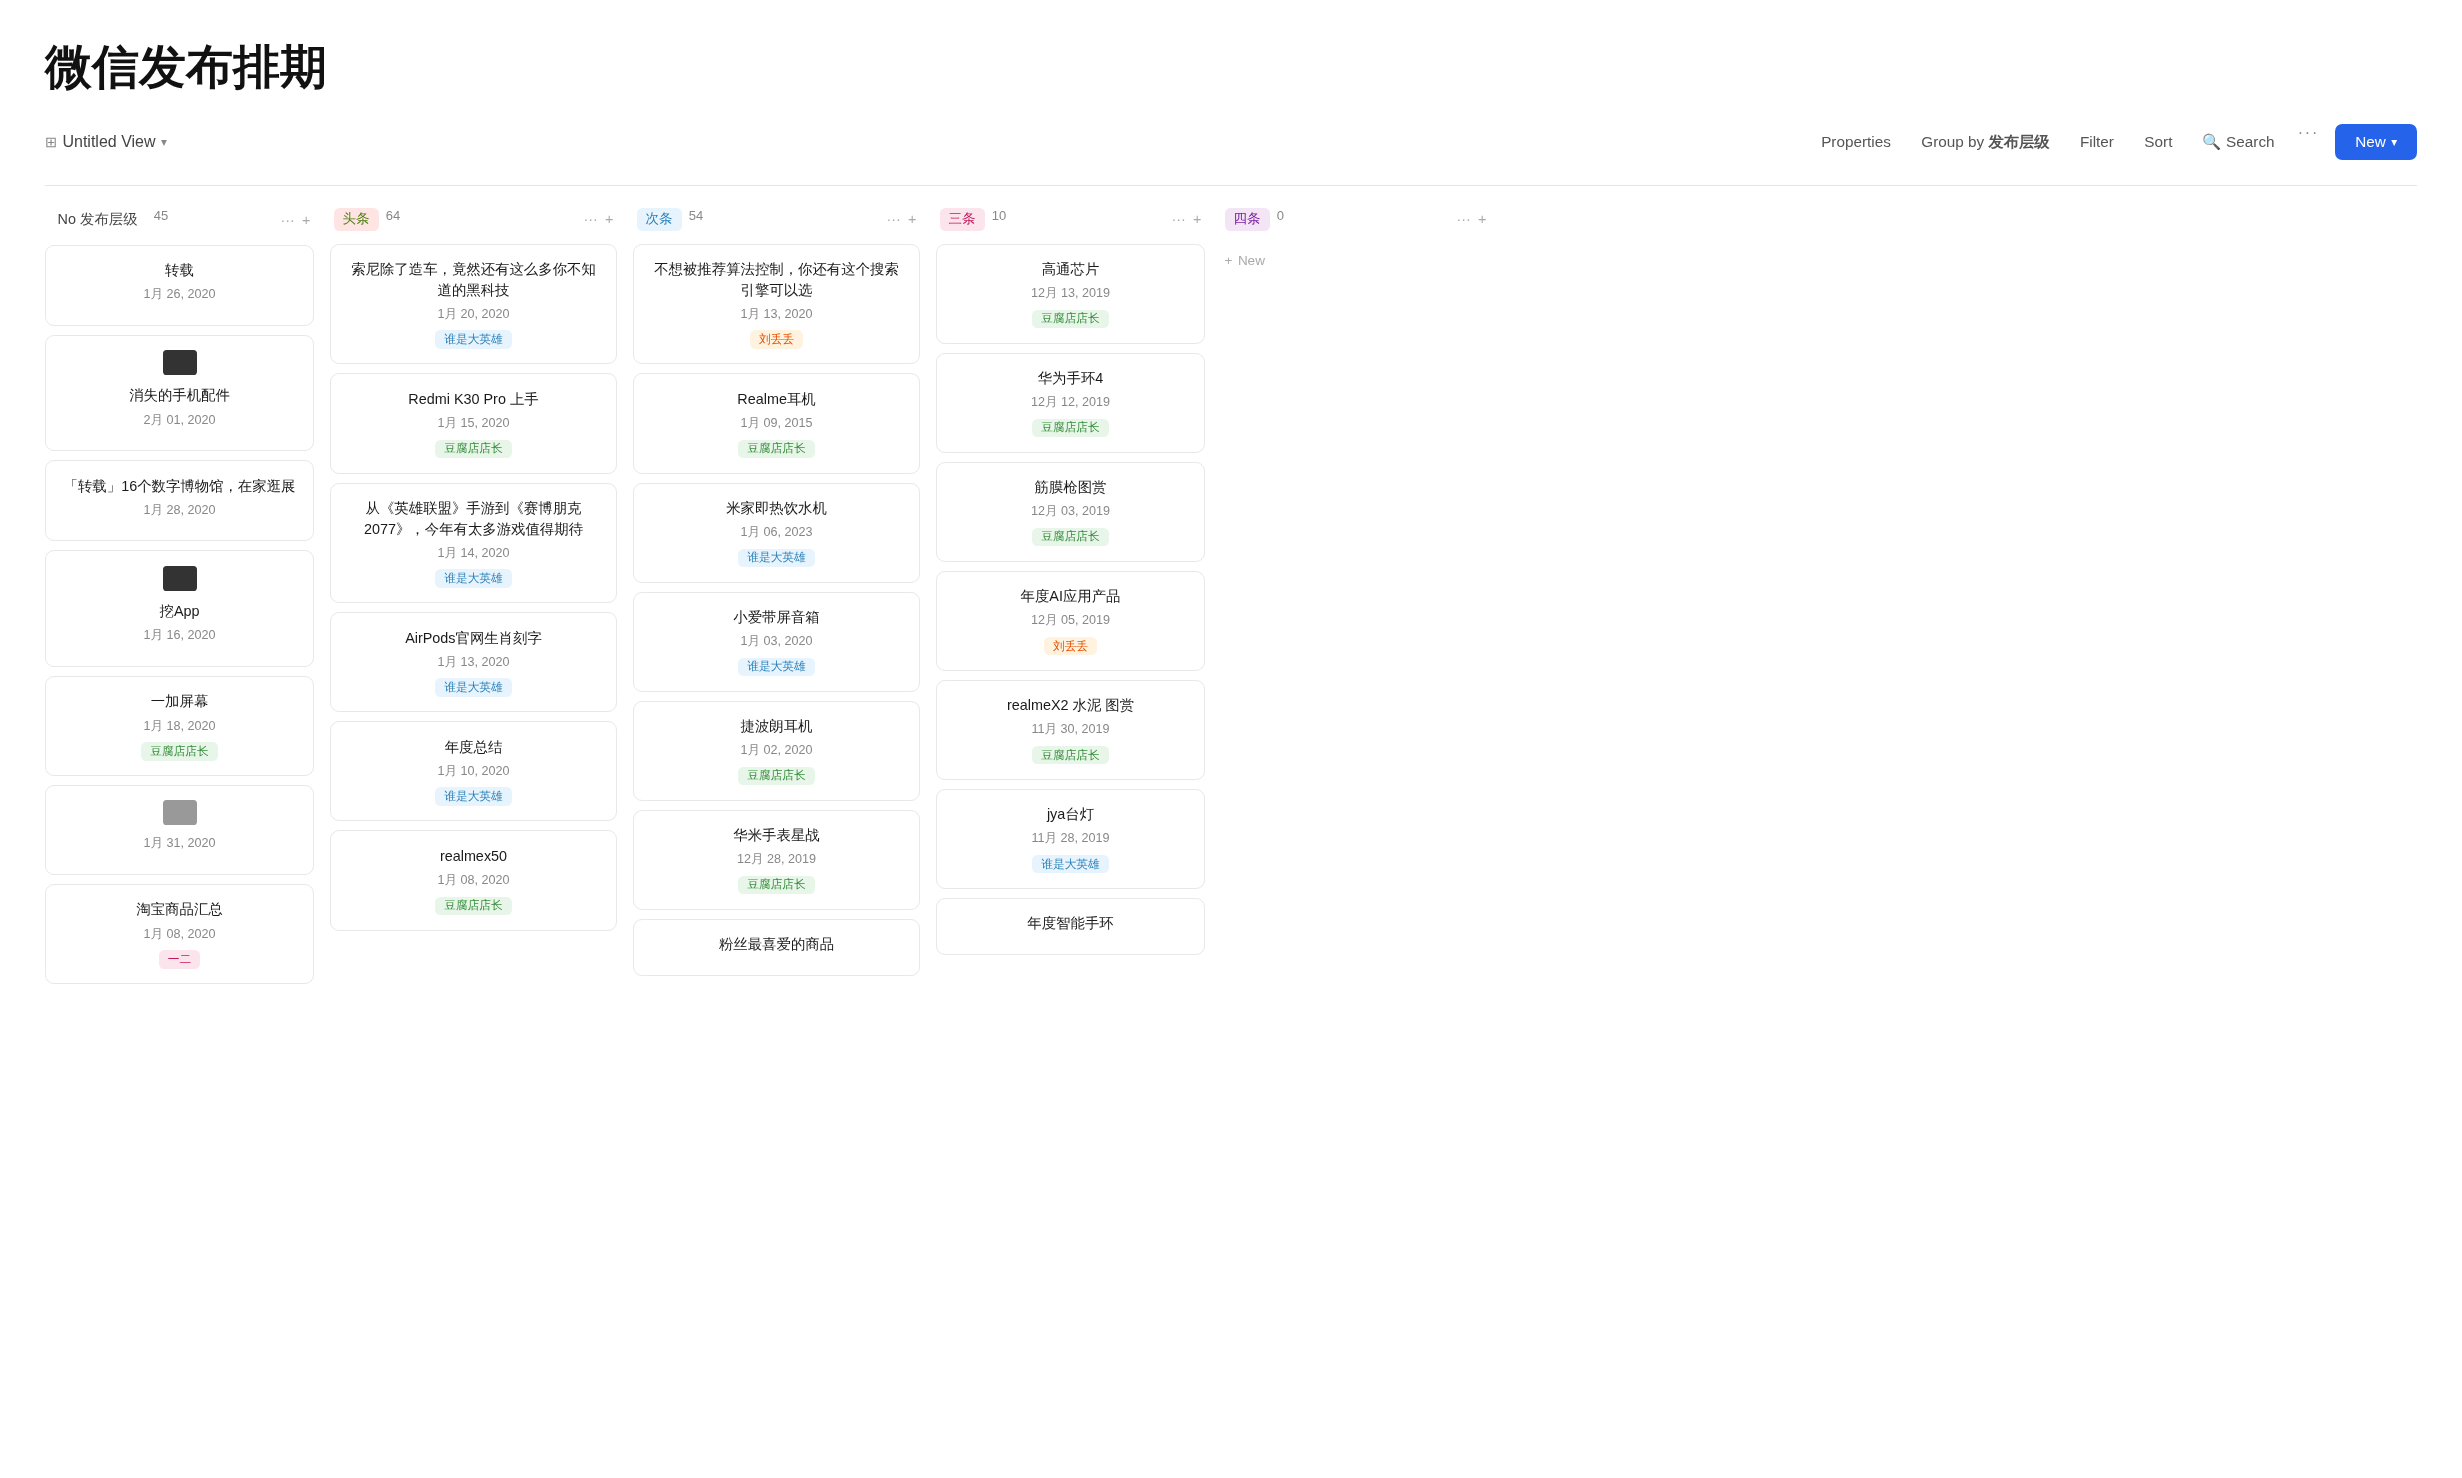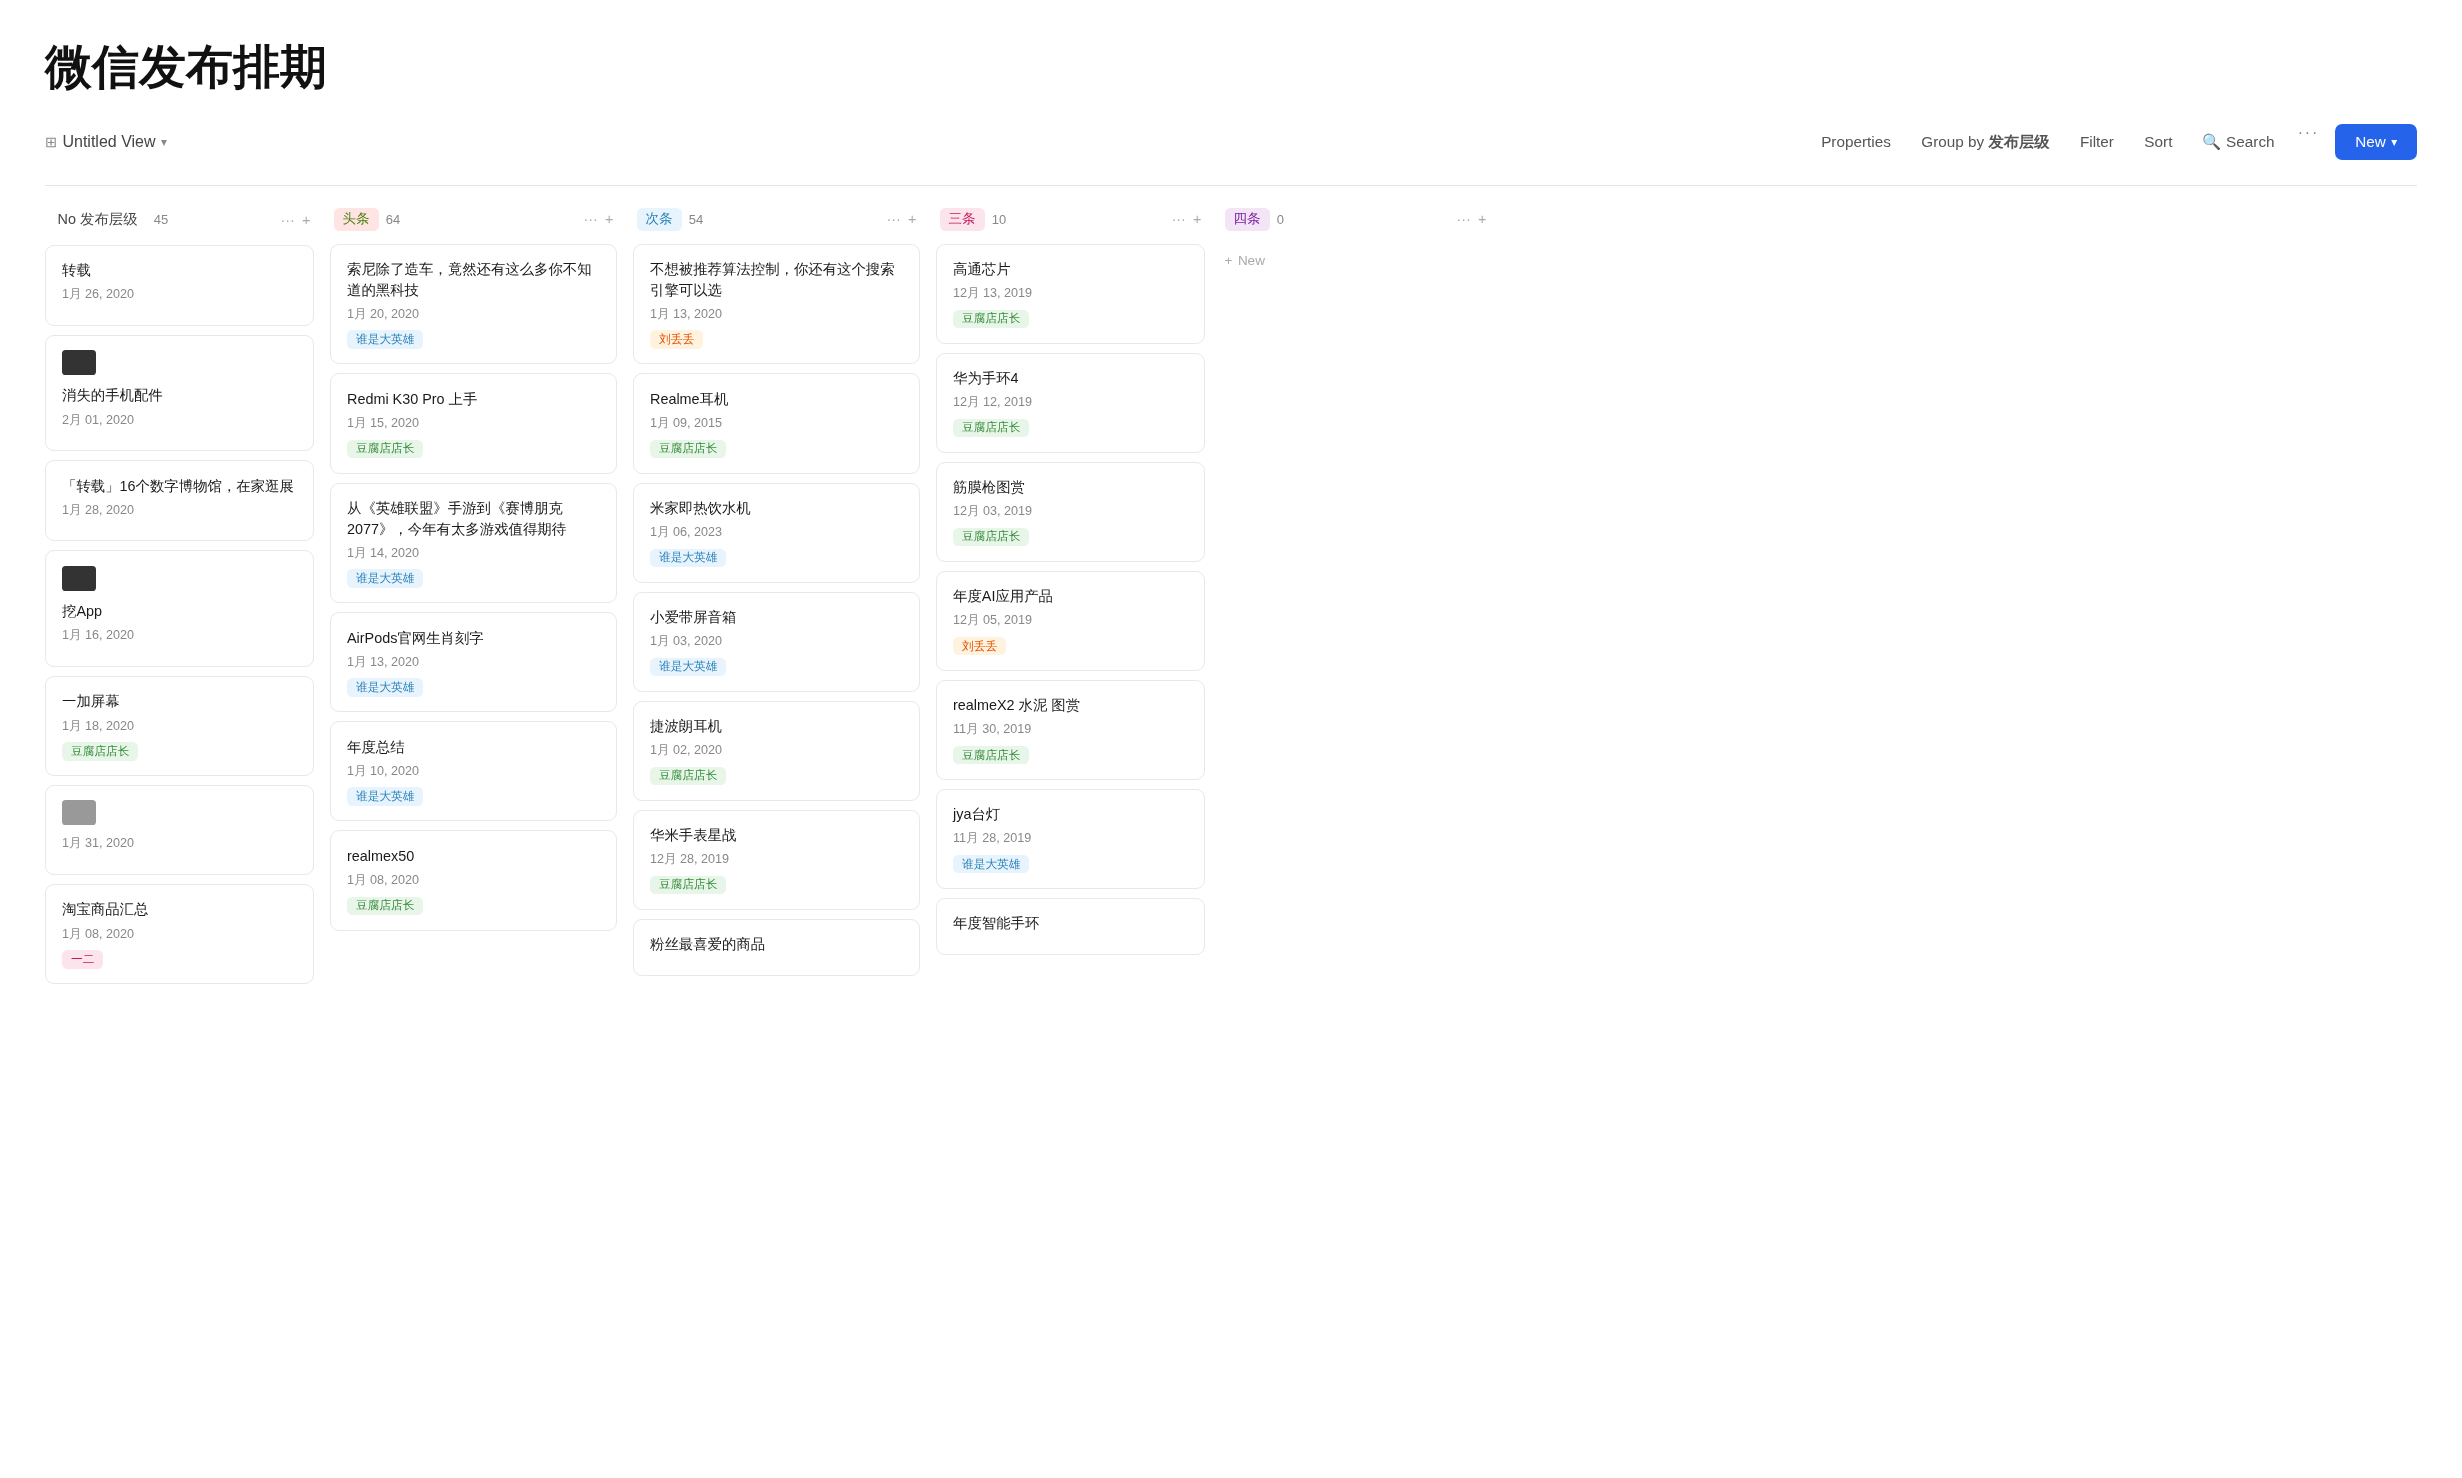--- a/index.html
+++ b/index.html
@@ -17,32 +17,32 @@
     .toolbar-btn { font-size: 15.3px; color: #555; cursor: pointer; background: none; border: none; padding: 3.6px 7.2px; }
     .new-btn { background: #2563eb; color: #fff; border: none; border-radius: 7.2px; padding: 9px 20px; font-size: 15.3px; cursor: pointer; display: flex; align-items: center; gap: 5.4px; }
     .new-btn .chevron { font-size: 11.7px; }
     .more-dots { font-size: 16px; color: #888; cursor: pointer; letter-spacing: 1.8px; }
 
     .divider { border: none; border-top: 0.9px solid #e5e5e5; margin-bottom: 21.6px; }
 
     .board { display: flex; gap: 16px; overflow-x: auto; padding-bottom: 18px; }
 
     .column { min-width: 269px; max-width: 287px; flex-shrink: 0; }
-    .col-header { display: flex; align-items: center; gap: 7.2px; margin-bottom: 12.6px; padding: 0 3.6px; }
+    .col-header { display: flex; gap: 7.2px; margin-bottom: 12.6px; padding: 0 3.6px; }
     .col-tag { padding: 2.7px 9px; border-radius: 5.4px; font-size: 13.5px; font-weight: 500; }
     .col-tag.no-tag { background: transparent; color: #444; font-size: 14.4px; }
     .col-tag.headline { background: #ffe4e4; color: #4d7c0f; }
     .col-tag.secondary { background: #e8f4fd; color: #2980b9; }
     .col-tag.tertiary { background: #fce4ec; color: #c2185b; }
     .col-tag.fourth { background: #f3e5f5; color: #7b1fa2; }
     .col-count { font-size: 13px; color: #888; }
     .col-actions { margin-left: auto; display: flex; align-items: center; gap: 7.2px; }
     .col-action-btn { background: none; border: none; cursor: pointer; color: #aaa; font-size: 14.4px; }
 
-    .cards { display: flex; flex-direction: column; gap: 9px; }
+    .cards { display: flex; flex-direction: column; gap: 9px; text-align: center; }
 
     .card { background: #fff; border: 0.9px solid #e8e8e8; border-radius: 9px; padding: 14.4px 16px; cursor: pointer; transition: box-shadow 0.15s; }
     .card-thumb { width: 34px; height: 25px; background: #555; border-radius: 3.6px; margin-bottom: 7.2px; display: inline-block; }
     .card-thumb.dark { background: #333; }
     .card-thumb.gray { background: #999; }
     .card-title { font-size: 14.4px; font-weight: 500; color: #1a1a1a; margin-bottom: 5.4px; line-height: 1.45; }
     .card-date { font-size: 12.6px; color: #888; margin-bottom: 7.2px; }
     .card-tag { display: inline-block; padding: 1.8px 9px; border-radius: 5.4px; font-size: 11.7px; font-weight: 500; }
     .tag-hero { background: #e8f4fd; color: #2980b9; }
     .tag-tofu { background: #e8f5e9; color: #388e3c; }

